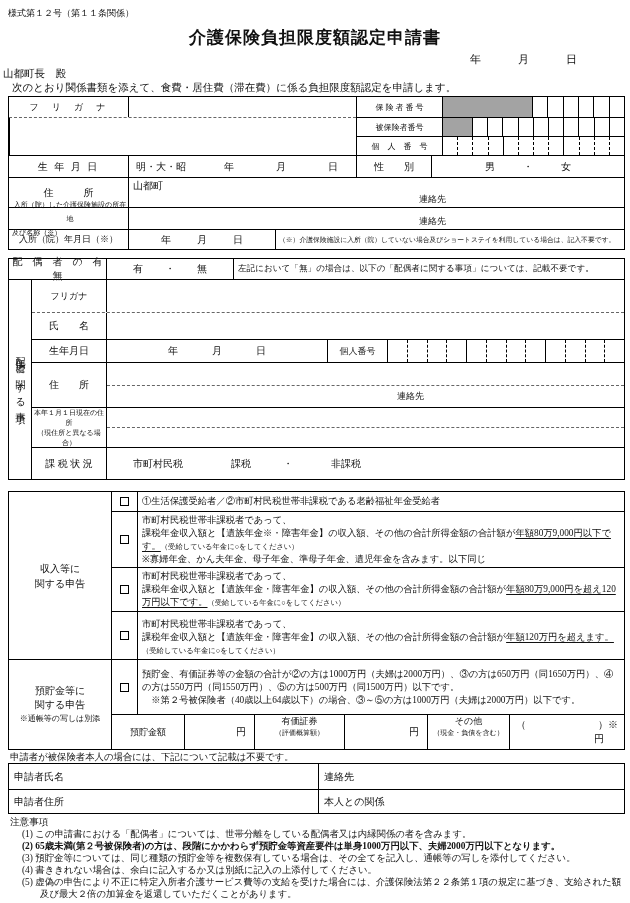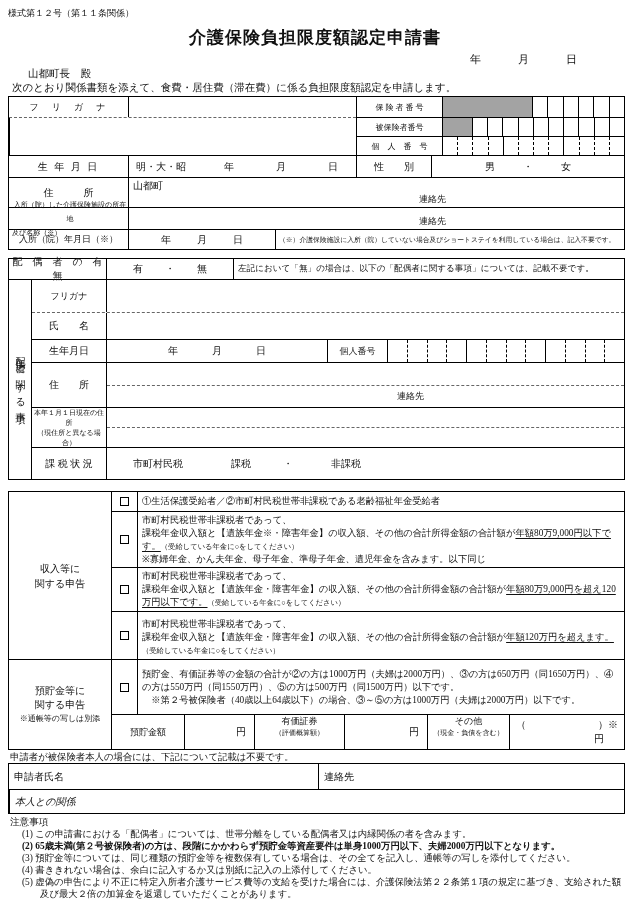--- a/index.html
+++ b/index.html
@@ -43,21 +43,21 @@
   .yenCell { display:flex; align-items:center; justify-content:flex-end; padding-right:8px; font-size:10px; }
   .bold { font-weight:bold; }
   .noteItem { font-size:9.4px; line-height:12px; padding-left:30px; text-indent:-18px; }
 </style>
 </head>
 <body>
 
 <div class="abs f9" style="top:7px;left:8px;">様式第１２号（第１１条関係）</div>
 <div class="abs" style="top:26px;left:0;width:630px;text-align:center;font-size:17px;font-weight:bold;letter-spacing:1px;">介護保険負担限度額認定申請書</div>
 <div class="abs" style="top:52px;left:470px;width:150px;font-size:11px;letter-spacing:1px;">年　　　月　　　日</div>
-<div class="abs" style="top:67px;left:28px;font-size:10.5px;">山都町長　殿</div>
+<div class="abs" style="top:67px;left:3px;font-size:10.5px;">山都町長　殿</div>
 <div class="abs" style="top:81px;left:12px;font-size:10.5px;">次のとおり関係書類を添えて、食費・居住費（滞在費）に係る負担限度額認定を申請します。</div>
 
 <div class="tbl" style="top:96px;">
 
   <div class="frow">
     <div style="width:347px;">
       <div class="frow" style="height:20px;">
         <div class="lab f9" style="width:119px;letter-spacing:2px;">フ　リ　ガ　ナ</div>
         <div class="bl" style="flex:1;"></div>
       </div>
@@ -337,21 +337,24 @@
 <div class="tbl" style="top:763px;">
   <div class="frow" style="height:25px;">
     <div class="lab f10" style="width:309px;justify-content:flex-start;padding-left:5px;">
         <span>申請者氏名</span>
       </div>
     <div class="bl lab f10" style="flex:1;justify-content:flex-start;padding-left:5px;">
         <span>連絡先</span>
       </div>
   </div>
   <div class="frow bt" style="height:24px;">
-    <div class="bl lab f10" style="flex:1;justify-content:flex-start;padding-left:5px;font-style:italic;">
+    <div class="lab f10" style="width:309px;justify-content:flex-start;padding-left:5px;">
+        <span>申請者住所</span>
+      </div>
+    <div class="bl lab f10" style="flex:1;justify-content:flex-start;padding-left:5px;">
         <span>本人との関係</span>
       </div>
   </div>
 </div>
 
 <div class="abs" style="top:816px;left:10px;width:612px;">
   <div style="font-size:9.6px;line-height:12px;">注意事項</div>
   <div class="noteItem"><span>(1)</span> <span>この申請書における「配偶者」については、世帯分離をしている配偶者又は内縁関係の者を含みます。</span></div>
   <div class="noteItem bold"><span>(2)</span> <span>65歳未満(第２号被保険者)の方は、段階にかかわらず預貯金等資産要件は単身1000万円以下、夫婦2000万円以下となります。</span></div>
   <div class="noteItem"><span>(3)</span> <span>預貯金等については、同じ種類の預貯金等を複数保有している場合は、その全てを記入し、通帳等の写しを添付してください。</span></div>

